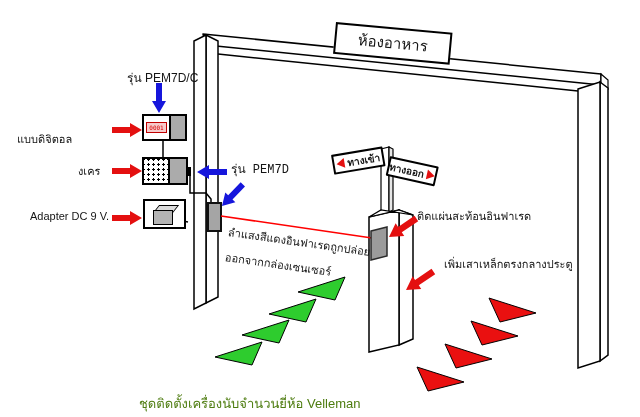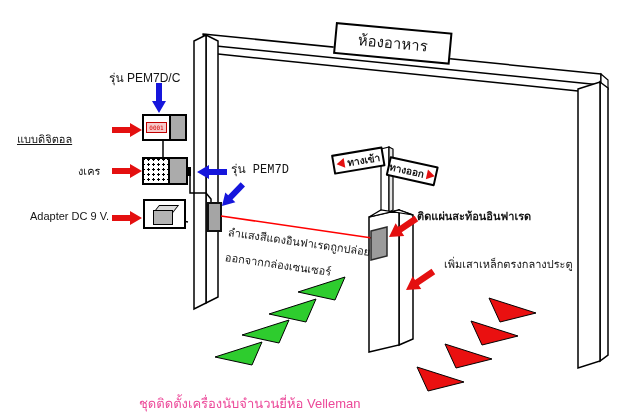--- a/index.html
+++ b/index.html
@@ -35,21 +35,21 @@
     font-size:6px;line-height:7px;padding:1px 2px;letter-spacing:0;
   }
   .dots{
     background-image:radial-gradient(circle,#000 1.3px,transparent 1.4px);
     background-size:5px 5px;background-position:2px 3px;width:100%;height:100%;
   }
   .notch{position:absolute;right:-5px;top:8px;width:5px;height:9px;background:#000;}
   .adapter{position:absolute;border:2px solid #000;background:#fff;box-sizing:border-box;}
   .cube{position:absolute;left:8px;top:9px;width:18px;height:13px;background:#b4b4b4;border:1.5px solid #000;}
   .cube-top{position:absolute;left:11px;top:4px;width:18px;height:6px;background:#dcdcdc;border:1px solid #000;transform:skewX(-38deg);}
-  .caption{position:absolute;font-size:13px;color:#ec4899;white-space:nowrap;}
+  .caption{position:absolute;font-size:13px;color:#4d7c0f;white-space:nowrap;}
 </style>
 </head>
 <body>
 
 <div id="stage">
 
   <svg width="640" height="417" viewBox="0 0 640 417">
 
     <polygon points="203,34 601,74 601,85 206,45" fill="#fff" stroke="#000" stroke-width="1.5" stroke-linejoin="round"></polygon>
     <polygon points="601,74 608,80 608,89 601,85" fill="#fff" stroke="#000" stroke-width="1.2"></polygon>
@@ -127,24 +127,24 @@
     <div class="side">
       <div class="notch"></div>
     </div>
   </div>
 
   <div class="adapter" style="left:143px;top:199px;width:43px;height:30px;">
     <div class="cube-top"></div>
     <div class="cube"></div>
   </div>
 
-  <div class="lbl big" style="left:109px;top:72px;">รุ่น PEM7D/C</div>
-  <div class="lbl" style="left:17px;top:133px;text-decoration:underline;">แบบดิจิตอล</div>
+  <div class="lbl big" style="left:127px;top:72px;">รุ่น PEM7D/C</div>
+  <div class="lbl" style="left:17px;top:133px;">แบบดิจิตอล</div>
   <div class="lbl" style="left:78px;top:165px;">งเคร</div>
   <div class="lbl" style="left:30px;top:210px;text-align:center;">Adapter DC 9 V.</div>
   <div class="lbl big" style="left:231px;top:164px;font-family:Liberation Mono, monospace;">รุ่น PEM7D</div>
   <div class="lbl rot" style="left:229px;top:226px;transform:rotate(8deg);">ลำแสงสีแดงอินฟาเรดถูกปล่อย</div>
   <div class="lbl rot" style="left:226px;top:251px;transform:rotate(8deg);">ออกจากกล่องเซนเซอร์</div>
-  <div class="lbl" style="left:417px;top:210px;font-weight:bold;">ติดแผ่นสะท้อนอินฟาเรด</div>
+  <div class="lbl" style="left:417px;top:210px;">ติดแผ่นสะท้อนอินฟาเรด</div>
   <div class="lbl" style="left:436px;top:258px;margin-left:8px;">เพิ่มเสาเหล็กตรงกลางประตู</div>
   <div class="caption" style="left:139px;top:393px;">ชุดติดตั้งเครื่องนับจำนวนยี่ห้อ Velleman</div>
 
 </div>
 
 </body></html>

